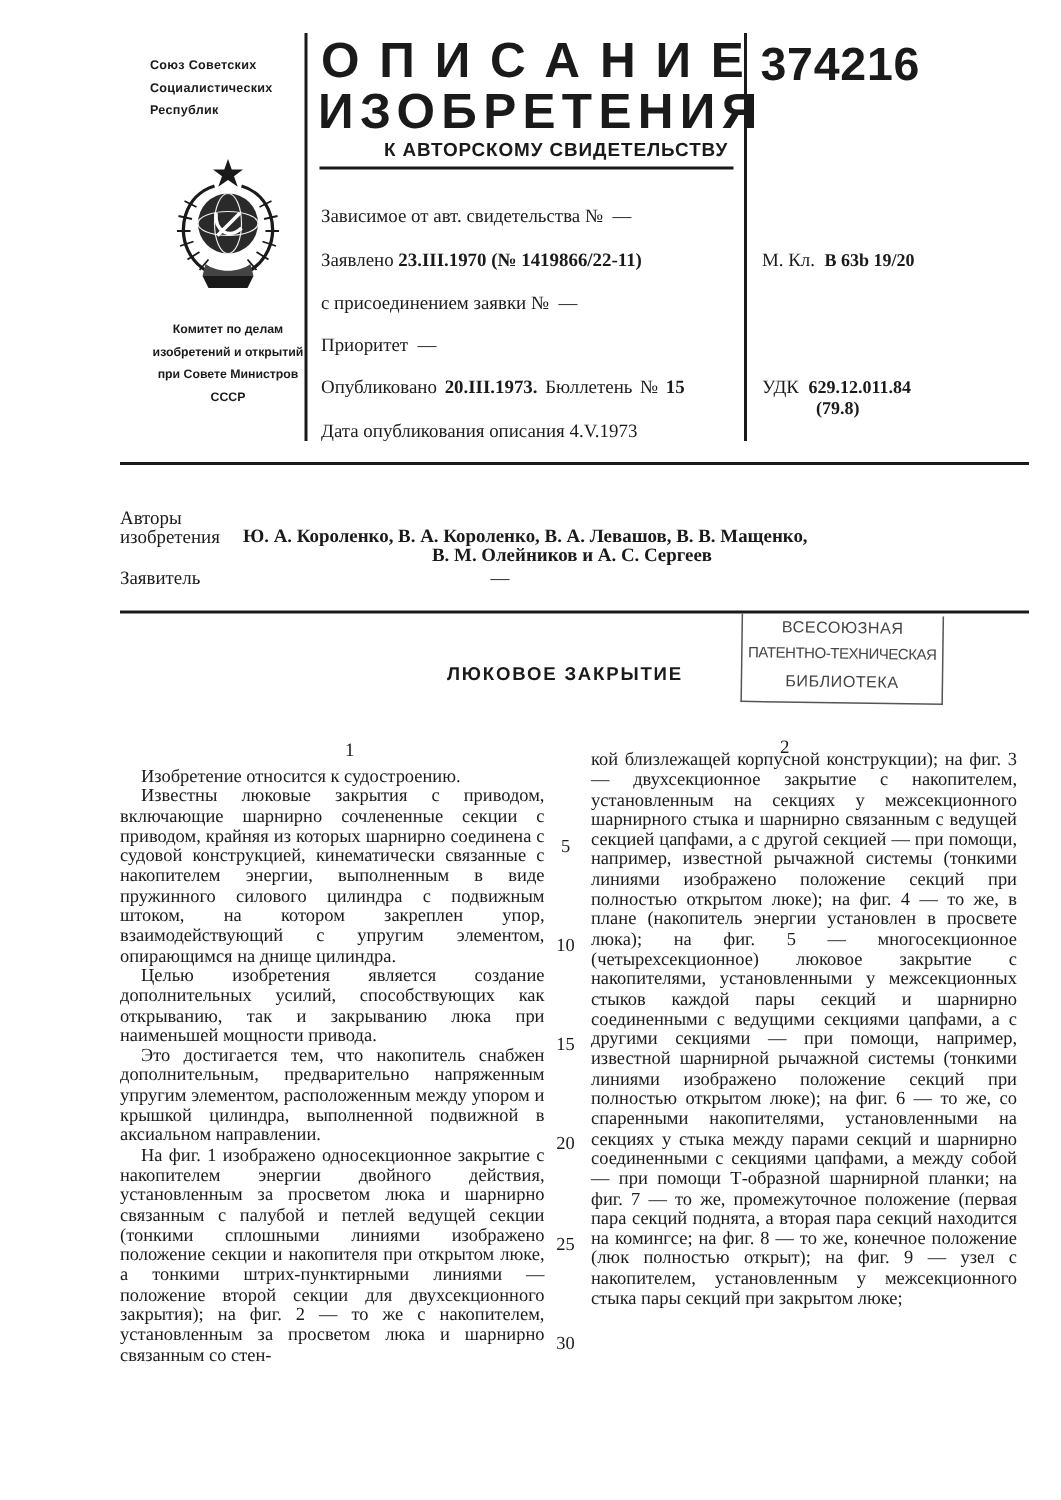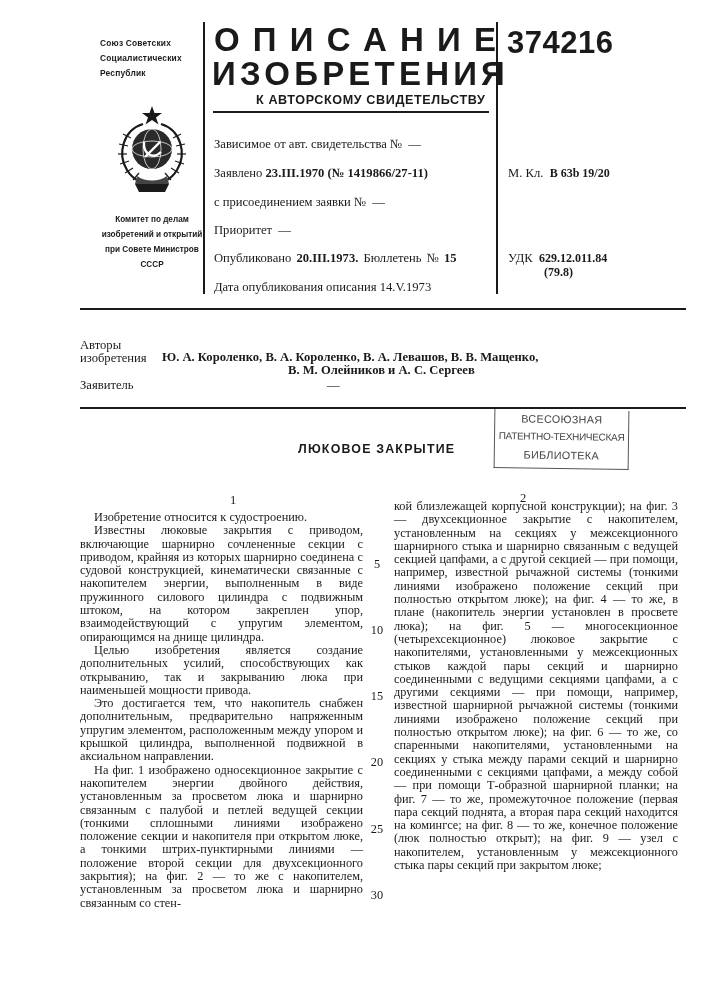--- a/index.html
+++ b/index.html
@@ -104,37 +104,37 @@
 <div class="abs title1">ОПИСАНИЕ</div>
 <div class="abs title2">ИЗОБРЕТЕНИЯ</div>
 <div class="abs subtitle">К АВТОРСКОМУ СВИДЕТЕЛЬСТВУ</div>
 <div class="abs patno">374216</div>
 
 <div class="abs meta" style="top:137px;">
   <span>Зависимое от авт. свидетельства №</span>&nbsp;&nbsp;<span>—</span>
 </div>
 <div class="abs meta" style="top:166px;">
   <span>Заявлено</span>
-  <b>23.III.1970 (№ 1419866/27-11)</b>
+  <b>23.III.1970 (№ 1419866/22-11)</b>
 </div>
 <div class="abs meta" style="top:195px;">
   <span>с присоединением заявки №</span>&nbsp;&nbsp;<span>—</span>
 </div>
 <div class="abs meta" style="top:223px;">
   <span>Приоритет</span>&nbsp;&nbsp;<span>—</span>
 </div>
 <div class="abs meta" style="top:251px; word-spacing:2px;">
   <span>Опубликовано</span>
   <b>20.III.1973.</b>
   <span>Бюллетень №</span>
   <b>15</b>
 </div>
 <div class="abs meta" style="top:280px;">
   <span>Дата опубликования описания</span>
-  <span>14.V.1973</span>
+  <span>4.V.1973</span>
 </div>
 
 <div class="abs rmeta" style="left:508px; top:166px;">
   <span>М. Кл.</span>&nbsp;
   <b style="font-size:12px;">B 63b 19/20</b>
 </div>
 <div class="abs rmeta" style="left:508px; top:251px;">
   <span>УДК</span>&nbsp;
   <b style="font-size:12px;">629.12.011.84</b>
 </div>

